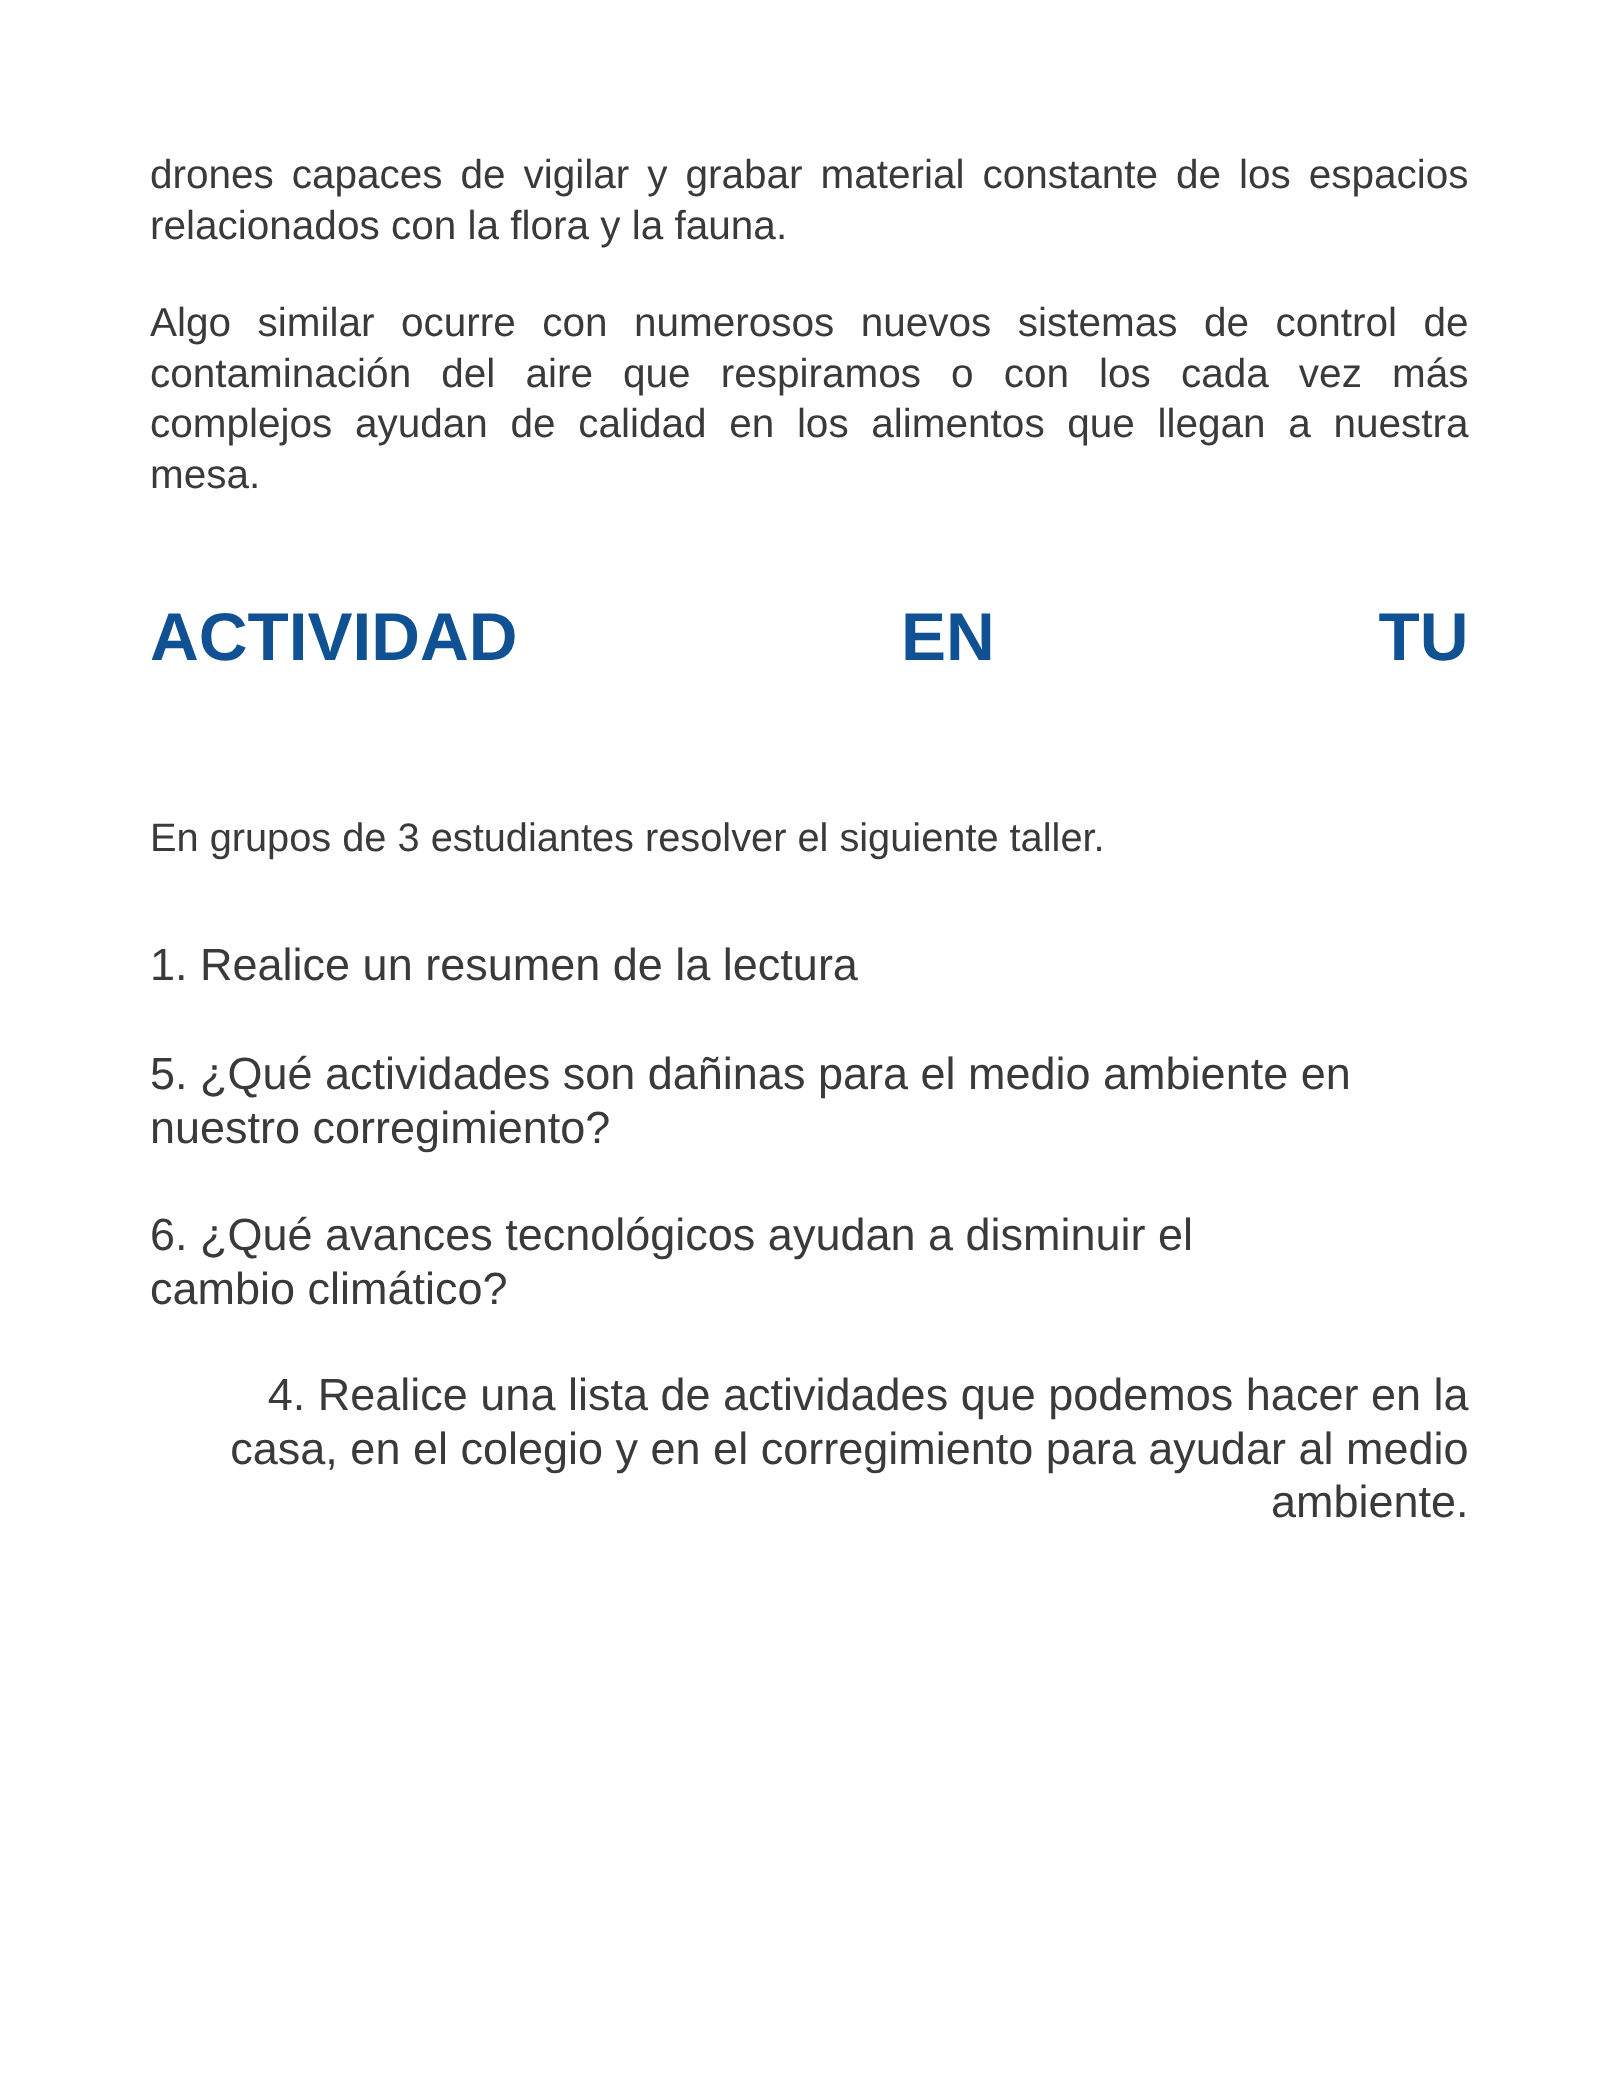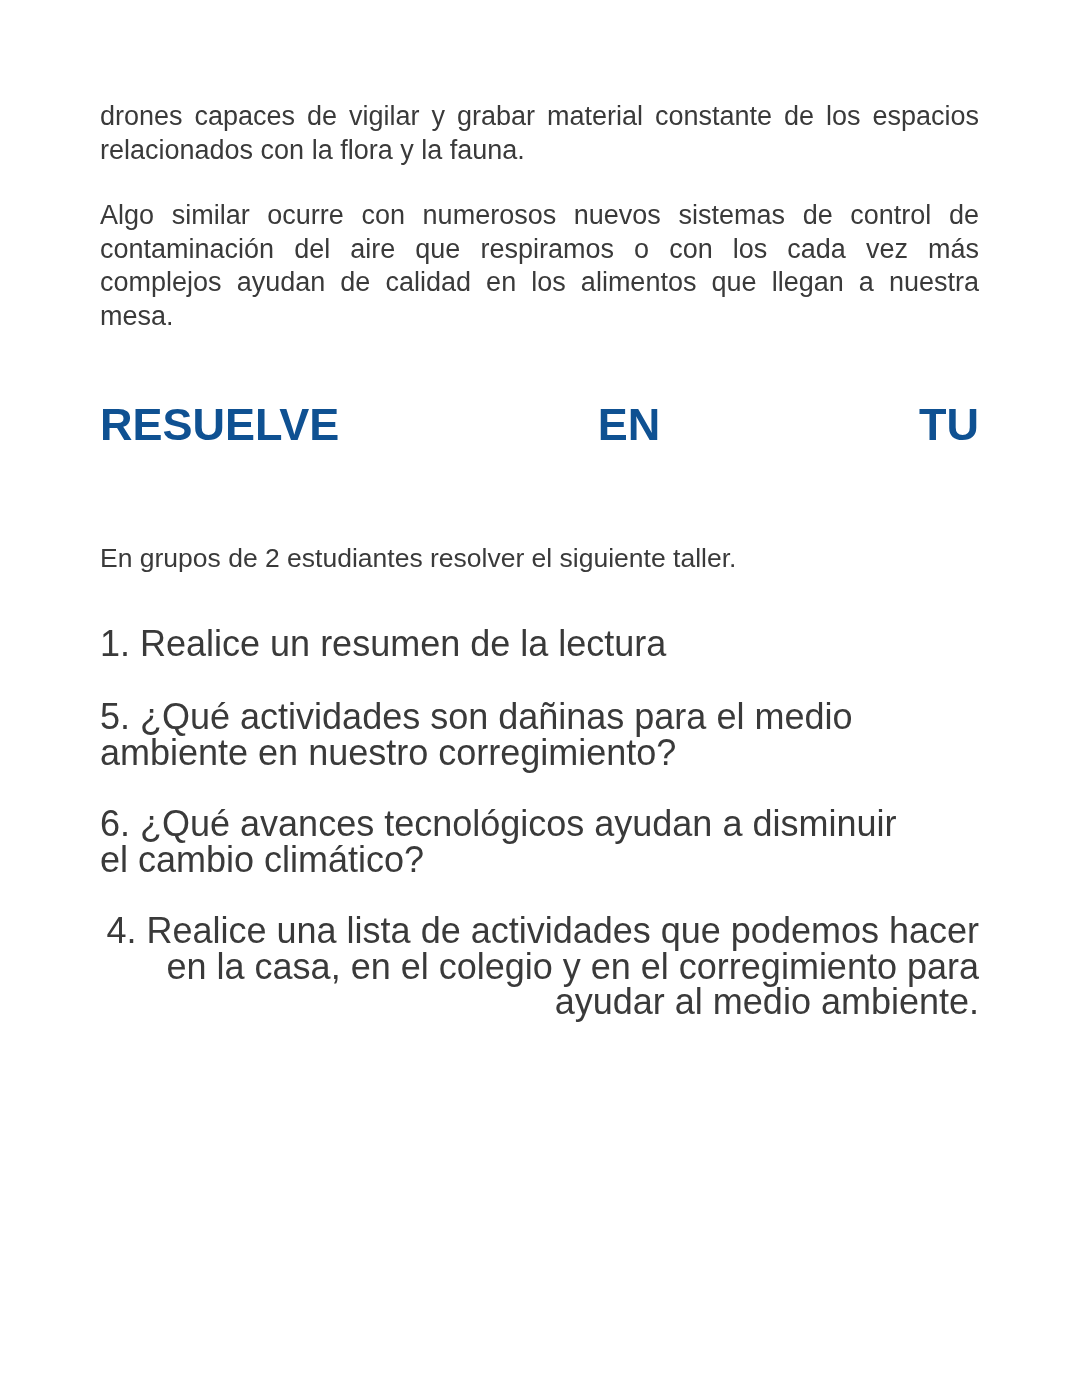--- a/index.html
+++ b/index.html
@@ -30,41 +30,41 @@
   }
   .heading .line1 { display: flex; justify-content: space-between; }
   .intro {
     position: absolute; left: 0; top: 541px;
     font-family: "Liberation Sans", sans-serif;
     font-size: 26.5px; line-height: 34px; color: #3a3a3a; margin: 0;
   }
   .q {
     position: absolute; left: 0; width: 879px;
     font-family: "Liberation Sans", sans-serif;
-    font-size: 36px; line-height: 35.5px; color: #3a3a3a; margin: 0;
+    font-size: 30px; line-height: 35.5px; color: #3a3a3a; margin: 0;
   }
   .q1 { top: 626px; }
   .q2 { top: 699px; }
   .q3 { top: 806px; }
   .q4 { top: 913px; text-align: right; }
 </style>
 </head>
 <body>
 
 <div class="page">
   <p class="para p1">drones capaces de vigilar y grabar material constante de los espacios relacionados con la flora y la fauna.</p>
   <p class="para p2">Algo similar ocurre con numerosos nuevos sistemas de control de contaminación del aire que respiramos o con los cada vez más complejos ayudan de calidad en los alimentos que llegan a nuestra mesa.</p>
 
   <div class="heading">
     <div class="line1">
-      <span>RESUELVE</span>
+      <span>ACTIVIDAD</span>
       <span>EN</span>
       <span>TU</span>
     </div>
   </div>
 
-  <p class="intro">En grupos de 2 estudiantes resolver el siguiente taller.</p>
+  <p class="intro">En grupos de 3 estudiantes resolver el siguiente taller.</p>
 
   <p class="q q1">1.  Realice un resumen de la lectura</p>
   <p class="q q2">5. ¿Qué actividades son dañinas para el medio ambiente en nuestro corregimiento?</p>
   <p class="q q3" style="width:800px;">6. ¿Qué avances tecnológicos ayudan a disminuir el cambio climático?</p>
   <p class="q q4">4. Realice una lista de actividades que podemos hacer en la casa, en el colegio y en el corregimiento para ayudar al medio ambiente.</p>
 </div>
 
 </body></html>

